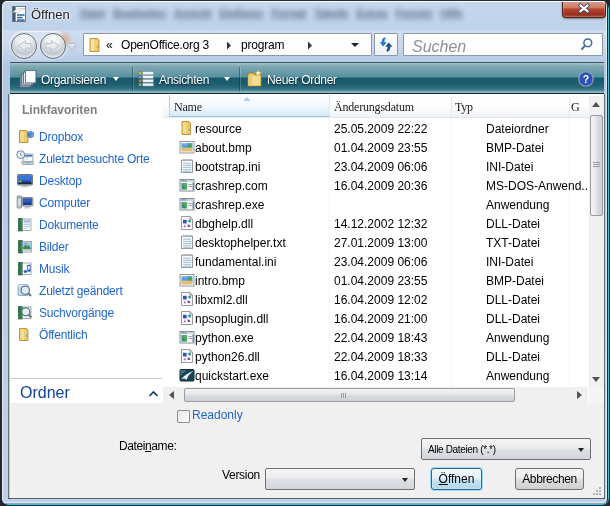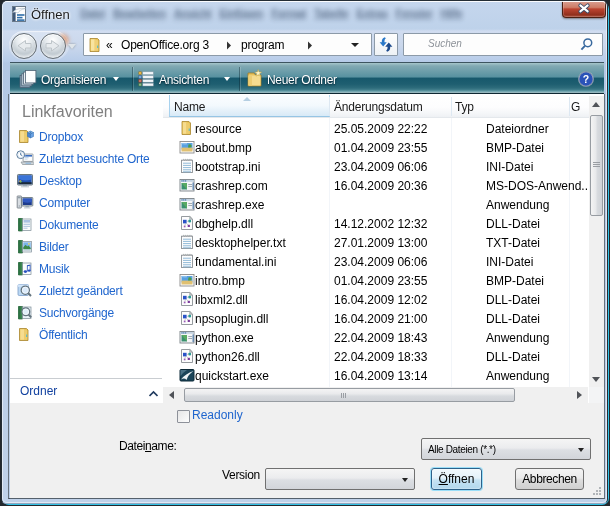--- a/index.html
+++ b/index.html
@@ -32,49 +32,49 @@
 
 
 .navcirc { position:absolute; top:32px; width:26px; height:26px; border-radius:50%;
   background:radial-gradient(circle at 50% 25%, #ffffff 0%, #e4e9ed 35%, #bfc8cf 65%, #dbe2e8 100%);
   border:1.5px solid #646c73; box-shadow:inset 0 1px 1px rgba(255,255,255,.95), inset 0 -2px 3px rgba(255,255,255,.55), 0 0 2px rgba(255,255,255,.6); }
 #navdrop { position:absolute; left:66px; top:43px; width:0; height:0; border-left:4.5px solid transparent; border-right:4.5px solid transparent; border-top:5px solid #dfe5ea; filter:drop-shadow(0 0 1px #8a949c); }
 
 #crumbbar { position:absolute; left:81px; top:32px; width:289px; height:23px; background:#fdfdfd; border:1px solid #8c9aa8; border-radius:1px; }
 #refreshbtn { position:absolute; left:372px; top:32px; width:24px; height:23px; background:linear-gradient(#fefefe,#eef2f5); border:1px solid #8c9aa8; border-radius:1px; }
 #searchbox { position:absolute; left:401px; top:32px; width:200px; height:23px; background:#fdfdfd; border:1px solid #8c9aa8; border-radius:1px; }
-#searchbox .hint { position:absolute; left:8px; top:4px; font-style:italic; color:#8d9299; font-size:10px;margin-left:16px; }
+#searchbox .hint { position:absolute; left:8px; top:4px; font-style:italic; color:#8d9299; font-size:16px; }
 
 
 #toolbar { position:absolute; left:8px; top:61px; width:594px; height:32px;
   background:linear-gradient(180deg, #a6c6cb 0%, #81a9b3 10%, #5791a0 47%, #17586c 50%, #1e5e70 70%, #2d6b7b 83%, #43808d 90%, #74a7b1 95%, #a5c6cc 98%, #43646e 100%);
   border-top:1px solid #3d5560; border-bottom:1px solid #0e2833; }
 #toolbar .ticon { position:absolute; top:7px; }
 #toolbar .tlbl { position:absolute; top:10px; color:#fff; font-size:12px; letter-spacing:-0.3px; text-shadow:0 1px 2px rgba(0,15,25,.75); white-space:nowrap; }
 .tbsep { position:absolute; top:4px; width:1px; height:24px; background:rgba(10,35,45,.4); box-shadow:1px 0 0 rgba(255,255,255,.18); }
 .tcaret { position:absolute; top:14px; width:0; height:0; border-left:3.5px solid transparent; border-right:3.5px solid transparent; border-top:4px solid #fff; }
 
 
 #panel { position:absolute; left:8px; top:93px; width:594px; height:309px; background:#fff; }
 #sidebar { position:absolute; left:0; top:0; width:152px; height:309px; background:#fff; }
 #splitter { position:absolute; left:157px; top:0; width:1px; height:309px; background:#95a4b2; }
 #listarea { position:absolute; left:153px; top:0; width:441px; height:309px; background:#fff; }
 
-#linkfav { position:absolute; left:12px; top:9px; color:#7f7f7f; font-size:16px; }
+#linkfav { position:absolute; left:12px; top:9px; color:#7f7f7f; font-size:12px;font-weight:bold; }
 .sitem { position:absolute; left:6px; height:18px; font-size:12px; letter-spacing:-0.2px; color:#2066ce; white-space:nowrap; }
 .sitem svg { position:absolute; left:0; top:0; }
 .sitem .lbl { position:absolute; left:23px; top:2px; }
 #ordnersep { position:absolute; left:0px; top:284px; width:152px; height:1px; background:#c9cdd1; }
-#ordner { position:absolute; left:10px; top:290px; color:#1342a0; font-size:12px; }
+#ordner { position:absolute; left:10px; top:290px; color:#1342a0; font-size:16px; }
 #ordnerchev { position:absolute; left:139px; top:296px; width:9px; height:8px; }
 
 
 #lhead { position:absolute; left:0; top:1px; width:441px; height:23px; background:linear-gradient(#ffffff 0%, #fdfdfe 55%, #f4f6f8 85%, #eef1f4 100%); border-bottom:1px solid #e4e8ec; }
 #namecol { position:absolute; left:6px; top:0; width:161px; height:22px; border-left:1px solid #a8d2ee; background:linear-gradient(#fbfdff 0%, #f3f9fd 50%, #e2eff9 80%, #d8eaf7 100%); border-bottom:1px solid #96c5e5; border-right:1px solid #b4d8ee; }
-.hcol { position:absolute; top:5px; font-size:12px; color:#1a1a1a; letter-spacing:-0.2px; }
+.hcol { position:absolute; top:5px; font-size:12px; color:#1a1a1a; letter-spacing:-0.2px;font-family:Liberation Serif, serif; }
 .hsep { position:absolute; top:2px; width:1px; height:19px; background:#dde8f2; }
 #sortarrow { position:absolute; left:80px; top:2px; width:0; height:0; border-left:4px solid transparent; border-right:4px solid transparent; border-bottom:4px solid #b5cfe2; }
 .bodycolsep { position:absolute; top:24px; width:1px; height:269px; background:#f2f5f9; }
 
 
 .row { position:absolute; left:0; width:425px; height:19px; font-size:12px; color:#000; }
 .row .nm { position:absolute; left:32px; top:3px; white-space:nowrap; }
 .row .dt { position:absolute; left:171px; top:3px; white-space:nowrap; }
 .row .tp { position:absolute; left:292px; top:3px; white-space:nowrap;margin-left:31px; }
 .row svg { position:absolute; left:16px; top:1px; }

